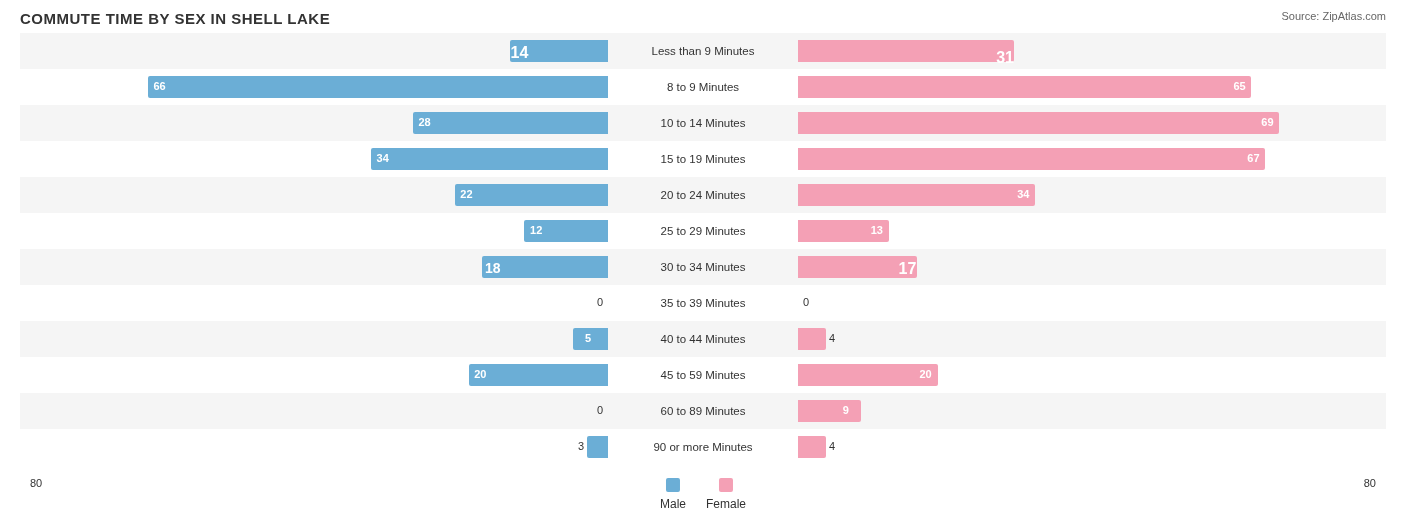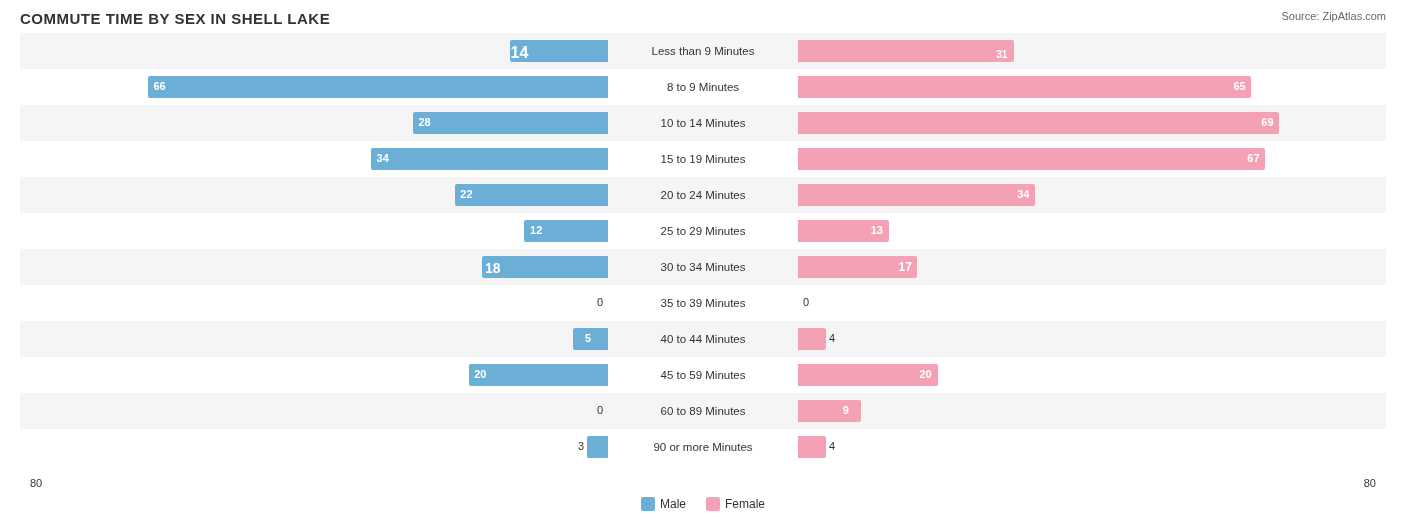--- a/index.html
+++ b/index.html
@@ -85,20 +85,21 @@
       bottom: 8px;
       left: 50%;
       transform: translateX(-50%);
     }
     .legend-item {
       display: flex;
       align-items: center;
       gap: 5px;
       font-size: 12px;
       color: #333;
+      flex-direction: column;
     }
     .legend-box {
       width: 14px;
       height: 14px;
       border-radius: 2px;
     }
     .axis-left {
       position: absolute;
       bottom: 30px;
       left: 30px;
@@ -119,21 +120,21 @@
 <div class="chart-container">
   <div class="chart-title">COMMUTE TIME BY SEX IN SHELL LAKE</div>
   <div class="source">Source: ZipAtlas.com</div>
 
   <div class="bars-area" id="bars-area">
   <div class="row">
         <div class="label-center">Less than 9 Minutes</div>
         <div class="bar-left" style="width: 97.65px;"></div>
         <div style="position: absolute; top: 11px; font-size: 16px; color: rgb(255, 255, 255); right: calc(50% + 174.65px); font-weight: bold;">14</div>
         <div class="bar-right" style="width: 216.225px;"></div>
-        <div style="position: absolute; top: 16px; font-size: 10px; color: rgb(255, 255, 255); left: calc(50% + 293.225px); font-weight: bold;">31</div>
+        <div style="position: absolute; top: 16px; font-size: 16px; color: rgb(255, 255, 255); left: calc(50% + 293.225px); font-weight: bold;">31</div>
       </div>
       <div class="row">
         <div class="label-center">8 to 9 Minutes</div>
         <div class="bar-left" style="width: 460.35px;"></div>
         <div style="position: absolute; top: 11px; font-size: 11px; color: rgb(255, 255, 255); right: calc(50% + 537.35px); font-weight: bold;">66</div>
         <div class="bar-right" style="width: 453.375px;"></div>
         <div style="position: absolute; top: 11px; font-size: 11px; color: rgb(255, 255, 255); left: calc(50% + 530.375px); font-weight: bold;">65</div>
       </div>
       <div class="row">
         <div class="label-center">10 to 14 Minutes</div>
@@ -161,21 +162,21 @@
         <div class="bar-left" style="width: 83.7px;"></div>
         <div style="position: absolute; top: 11px; font-size: 11px; color: rgb(255, 255, 255); right: calc(50% + 160.7px); font-weight: bold;">12</div>
         <div class="bar-right" style="width: 90.675px;"></div>
         <div style="position: absolute; top: 11px; font-size: 11px; color: rgb(255, 255, 255); left: calc(50% + 167.675px); font-weight: bold;">13</div>
       </div>
       <div class="row">
         <div class="label-center">30 to 34 Minutes</div>
         <div class="bar-left" style="width: 125.55px;"></div>
         <div style="position: absolute; top: 11px; font-size: 14px; color: rgb(255, 255, 255); right: calc(50% + 202.55px); font-weight: bold;">18</div>
         <div class="bar-right" style="width: 118.575px;"></div>
-        <div style="position: absolute; top: 11px; font-size: 12px; color: rgb(255, 255, 255); left: calc(50% + 195.575px); font-weight: bold;">17</div>
+        <div style="position: absolute; top: 11px; font-size: 16px; color: rgb(255, 255, 255); left: calc(50% + 195.575px); font-weight: bold;">17</div>
       </div>
       <div class="row">
         <div class="label-center">35 to 39 Minutes</div>
         <div style="position: absolute; top: 11px; font-size: 11px; color: rgb(51, 51, 51); right: calc(50% + 100px);">0</div>
         <div style="position: absolute; top: 11px; font-size: 11px; color: rgb(51, 51, 51); left: calc(50% + 100px);">0</div>
       </div>
       <div class="row">
         <div class="label-center">40 to 44 Minutes</div>
         <div class="bar-left" style="width: 34.875px;"></div>
         <div style="position: absolute; top: 11px; font-size: 11px; color: rgb(255, 255, 255); right: calc(50% + 111.875px); font-weight: bold;">5</div>

